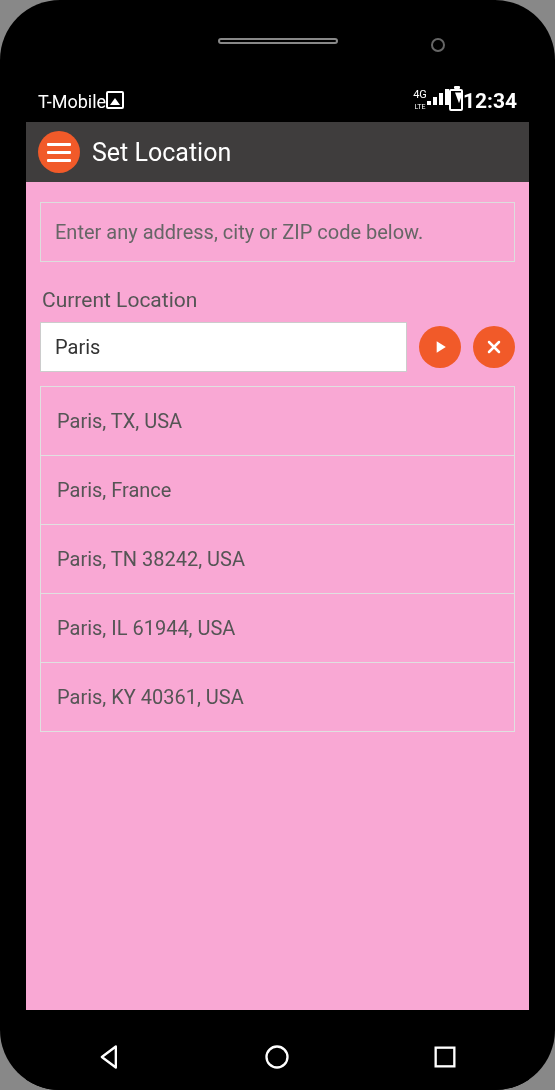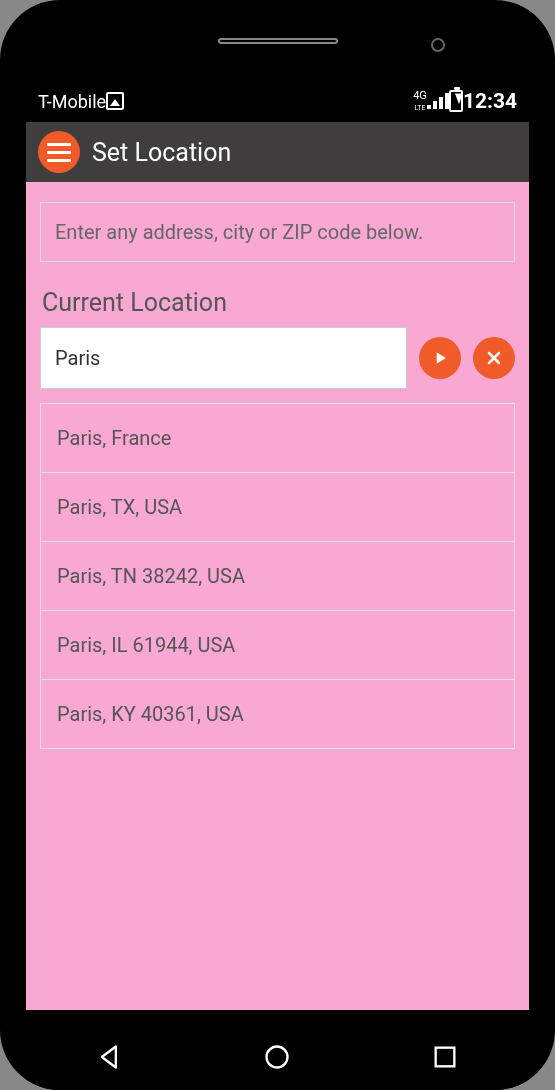--- a/index.html
+++ b/index.html
@@ -5,44 +5,44 @@
     * { box-sizing: border-box; font-family: -apple-system, Roboto, "Helvetica Neue", Arial, sans-serif; }
     body { margin: 0; background: #888; display: flex; justify-content: center; align-items: flex-start; }
     .device { width: 555px; height: 1090px; background: #000; border-radius: 60px; position: relative; overflow: hidden; }
     .device-inner { position: absolute; inset: 14px; background: #000; border-radius: 50px; }
     .speaker { position: absolute; top: 38px; left: 50%; transform: translateX(-50%); width: 120px; height: 6px; border: 2px solid #888; border-radius: 6px; }
     .camera { position: absolute; top: 38px; right: 110px; width: 14px; height: 14px; border: 2px solid #666; border-radius: 50%; }
     .screen { position: absolute; top: 80px; left: 26px; right: 26px; bottom: 80px; background: #fff; display: flex; flex-direction: column; overflow: hidden; }
 
     
     .statusbar { height: 42px; background: #000; color: #fff; display: flex; align-items: center; justify-content: space-between; padding: 0 12px; font-size: 18px; }
-    .statusbar .left, .statusbar .right { display: flex; align-items: center; gap: 0; }
+    .statusbar .left, .statusbar .right { display: flex; align-items: flex-start; gap: 0; }
     .pic-icon { width: 18px; height: 18px; border: 2px solid #fff; position: relative; display:inline-block; border-radius:2px; }
     .pic-icon::after { content:""; position:absolute; left:2px; bottom:2px; border-left:5px solid transparent; border-right:5px solid transparent; border-bottom:7px solid #fff; }
     .signal { display: inline-flex; align-items: flex-end; gap: 2px; height: 16px; }
     .signal span { width: 4px; background: #fff; display:inline-block; }
     .signal span:nth-child(1){height:4px}.signal span:nth-child(2){height:8px}.signal span:nth-child(3){height:12px}.signal span:nth-child(4){height:16px}
     .battery { width: 14px; height: 22px; border: 2px solid #fff; border-radius: 2px; position: relative; }
     .battery::before { content:""; position:absolute; top:-5px; left:3px; width:6px; height:3px; background:#fff; border-radius:1px;}
     .battery::after { content:""; position:absolute; left:4px; top:0; width:0; height:0; border-left:4px solid transparent; border-right:4px solid transparent; border-top:9px solid #fff; transform: scaleY(1.2) translateY(2px);}
     .fourg { font-size: 11px; font-weight:400; line-height:1; text-align:center; }
     .clock { font-weight: 700; font-size: 21px;}
 
     
     .appheader { height: 60px; background: #3f3d3d; color: #fff; display: flex; align-items: center; padding: 0 12px; gap: 12px; }
     .menu-btn { width: 42px; height: 42px; background: #f15a29; border-radius: 50%; display: flex; flex-direction: column; align-items: center; justify-content: center; gap: 5px; cursor:pointer; }
     .menu-btn span { width: 24px; height: 3px; background: #fff; border-radius: 1px; }
     .appheader .title { font-size: 25px; font-weight: 400; }
 
     
     .content { flex: 1; background: #f9a8d4; padding: 20px 14px; overflow-y:auto; }
     .instruction-card { border: 1px solid #ddd; padding: 16px 14px; color: #666; font-size: 20px; line-height: 1.3; }
-    .section-label { margin: 26px 2px 10px; color: #555; font-size: 25px; }
+    .section-label { margin: 26px 2px 10px; color: #555; font-size: 21px; }
     .input-row { display: flex; align-items: center; gap: 12px; }
-    .location-input { flex: 1; height: 62px; border: 1px solid #ccc; padding: 0 14px; font-size: 20px; color: #333; outline: none; }
+    .location-input { flex: 1; height: 50px; border: 1px solid #ccc; padding: 0 14px; font-size: 20px; color: #333; outline: none; }
     .circ-btn { width: 42px; height: 42px; border-radius: 50%; background: #f15a29; display: flex; align-items: center; justify-content: center; color: #fff; cursor:pointer; flex-shrink:0; }
     .circ-btn svg { width: 20px; height: 20px; fill: #fff; }
     .suggestions { margin-top: 14px; border: 1px solid #e0e0e0; }
     .suggestion-item { padding: 22px 16px; color: #555; font-size: 20px; cursor:pointer; }
     .suggestion-item + .suggestion-item { border-top: 1px solid #e0e0e0; }
 
     
     .navbar { position:absolute; bottom:0; left:26px; right:26px; height: 66px; background: #000; display: flex; align-items: center; justify-content: space-around; }
     .navbar .nav-btn { color:#fff; cursor:pointer; display:flex; align-items:center; justify-content:center; width:40px; height:40px; }
     .navbar svg { width: 28px; height: 28px; fill: none; stroke: #fff; stroke-width: 2; }
@@ -97,22 +97,22 @@
             </svg>
         </div>
         <div class="circ-btn">
           <svg viewBox="0 0 24 24">
               <path d="M18 6L6 18M6 6l12 12" stroke="#fff" stroke-width="3" stroke-linecap="round"></path>
             </svg>
         </div>
       </div>
 
       <div class="suggestions">
+        <div class="suggestion-item">Paris, TX, USA</div>
         <div class="suggestion-item">Paris, France</div>
-        <div class="suggestion-item">Paris, TX, USA</div>
         <div class="suggestion-item">Paris, TN 38242, USA</div>
         <div class="suggestion-item">Paris, IL 61944, USA</div>
         <div class="suggestion-item">Paris, KY 40361, USA</div>
       </div>
     </div>
   </div>
 
   <div class="navbar">
     <div class="nav-btn">
       <svg viewBox="0 0 24 24">

